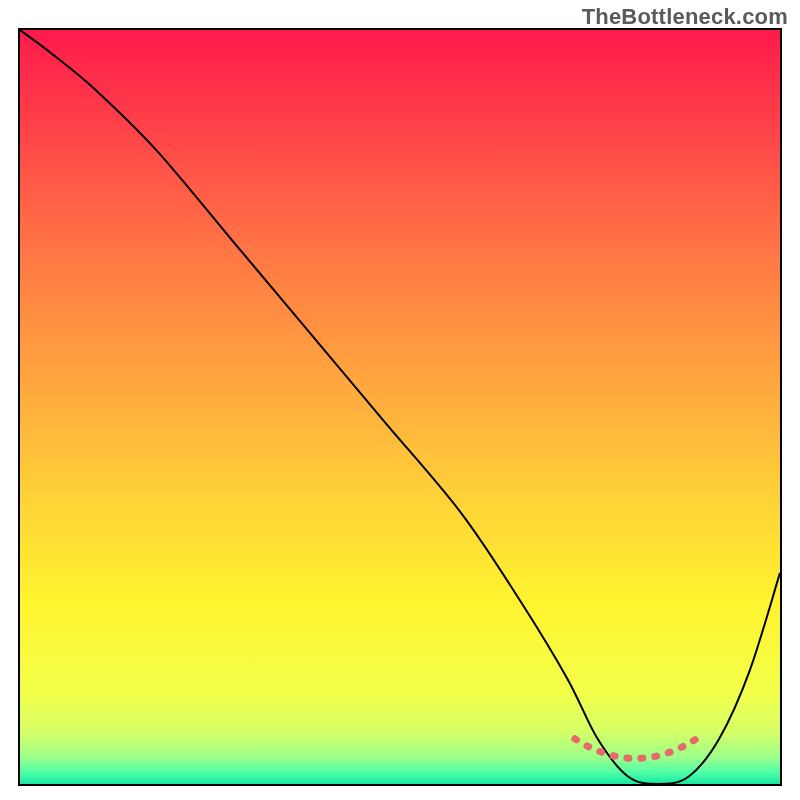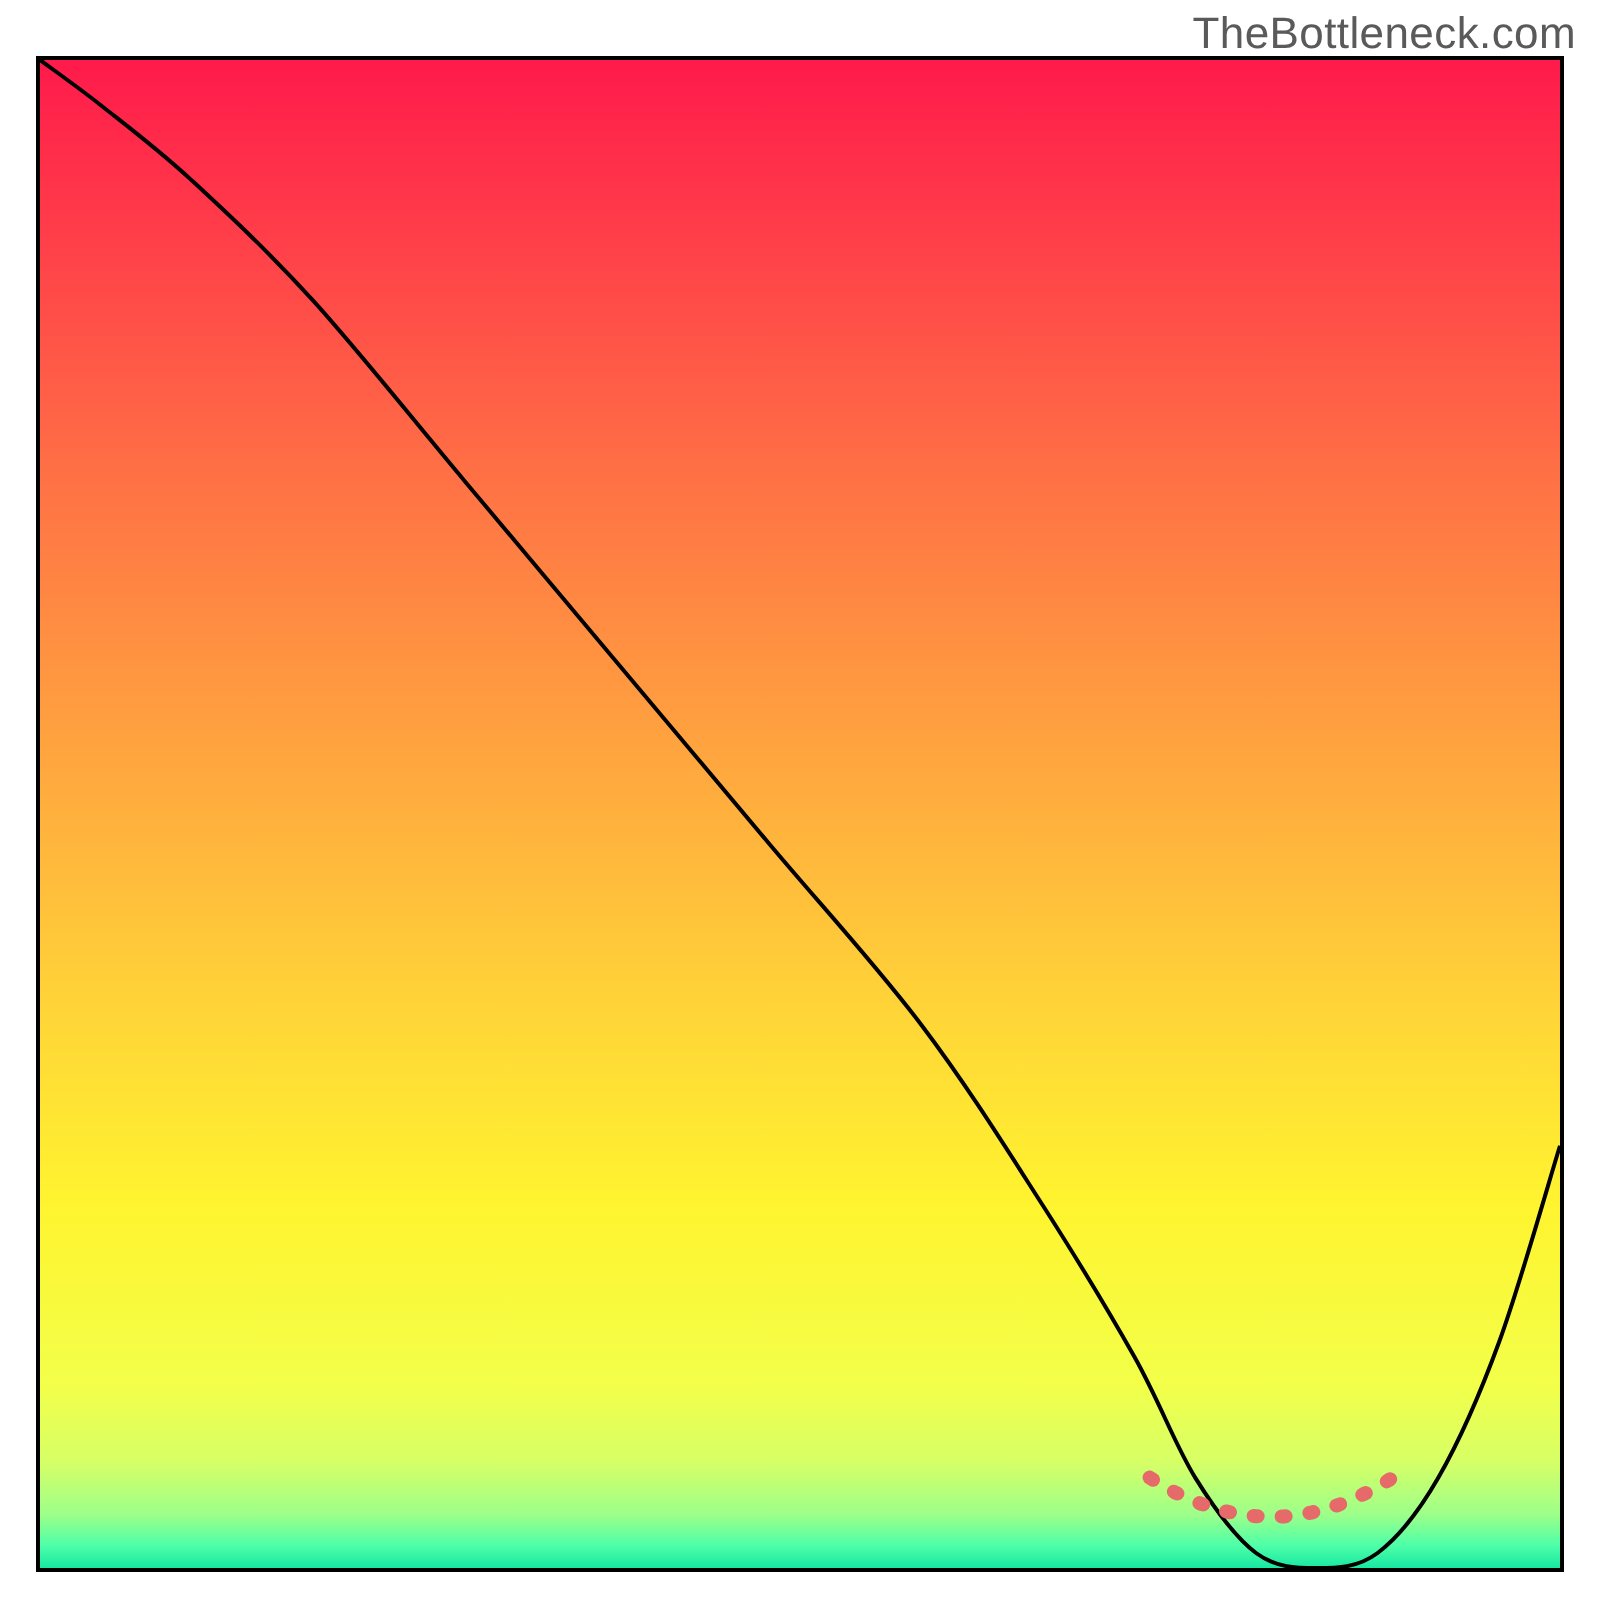--- a/index.html
+++ b/index.html
@@ -14,21 +14,21 @@
   .container {
     position: relative;
     width: 800px;
     height: 800px;
   }
   .watermark {
     position: absolute;
     top: 4px;
     right: 12px;
     font-size: 22px;
-    font-weight: 400;
+    font-weight: 700;
     color: #5a5a5a;
     letter-spacing: 0.2px;
     z-index: 10;
   }
   .plot-frame {
     position: absolute;
     left: 18px;
     top: 28px;
     width: 764px;
     height: 758px;

